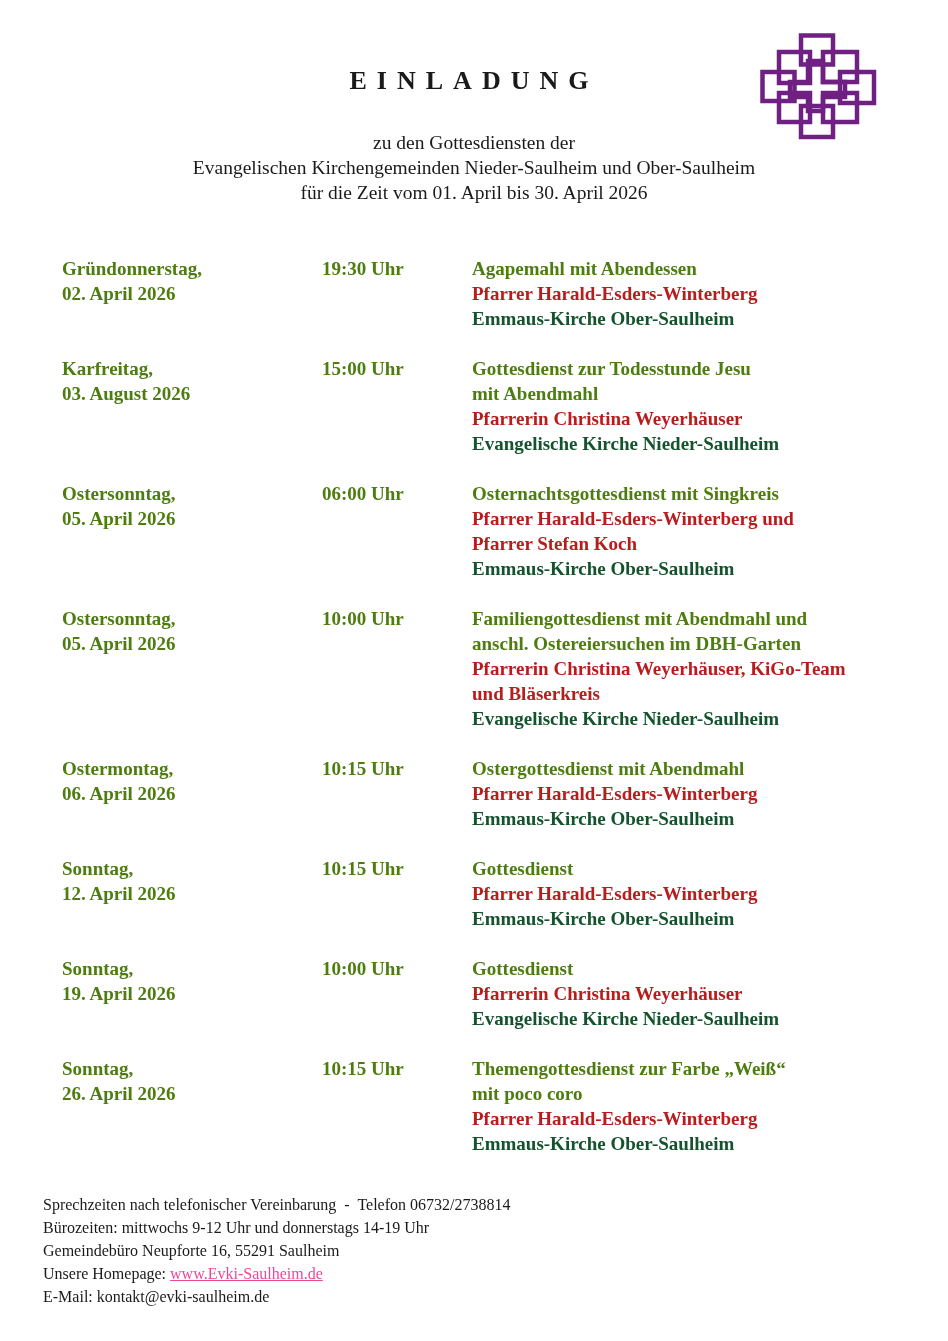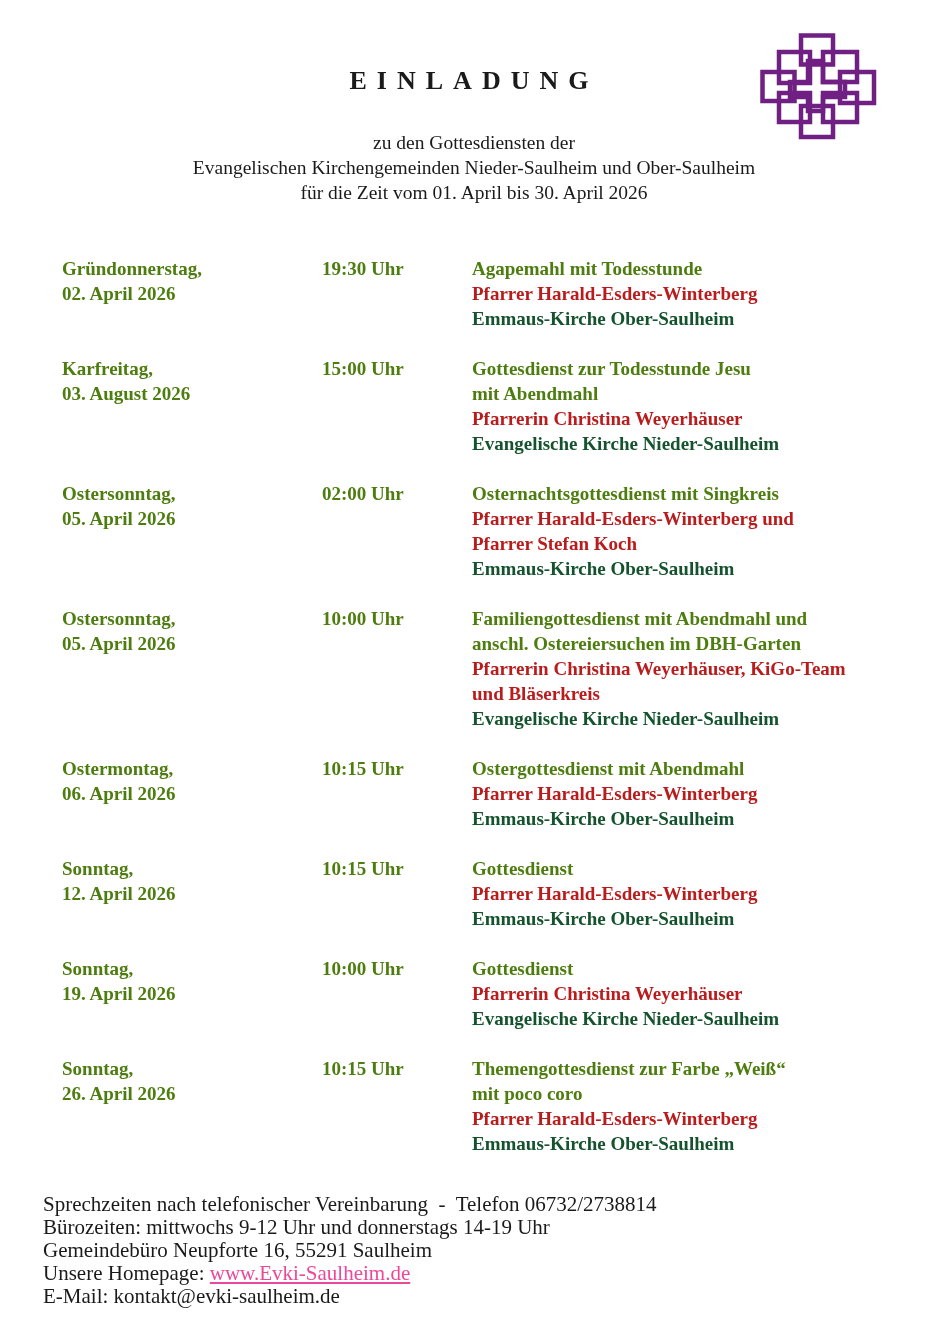--- a/index.html
+++ b/index.html
@@ -28,21 +28,21 @@
     grid-template-columns:260px 150px 1fr;
     margin-bottom:25px;
     font-size:19px;line-height:25px;
   }
   .event:last-child{margin-bottom:0;}
   .day,.date,.time,.etitle{font-weight:bold;color:#4d7c0f;}
   .edetails{font-weight:bold;color:#b91c1c;}
   .church{font-weight:bold;color:#14532d;}
   .pre{white-space:pre-line;}
   
-  .footer{margin-top:37px;padding-left:43px;font-size:21px;line-height:23px;color:#1a1a1a;}
+  .footer{margin-top:37px;padding-left:43px;font-size:16px;line-height:23px;color:#1a1a1a;}
   .fline{white-space:pre-wrap;}
   .link{color:#ec4899;text-decoration:underline;cursor:pointer;}
 </style>
 </head>
 <body>
 
 <div class="page">
 
   <svg class="logo" viewBox="0 0 117 107" aria-hidden="true">
     <rect x="41" y="2.5" width="32" height="29"></rect>
@@ -67,21 +67,21 @@
 
   <main class="events">
 
     <div class="event">
       <div>
         <div class="day">Gründonnerstag,</div>
         <div class="date">02. April 2026</div>
       </div>
       <div class="time">19:30 Uhr</div>
       <div>
-        <div class="etitle pre">Agapemahl mit Todesstunde</div>
+        <div class="etitle pre">Agapemahl mit Abendessen</div>
         <div class="edetails pre">Pfarrer Harald-Esders-Winterberg</div>
         <div class="church">Emmaus-Kirche Ober-Saulheim</div>
       </div>
     </div>
 
     <div class="event">
       <div>
         <div class="day">Karfreitag,</div>
         <div class="date">03. August 2026</div>
       </div>
@@ -92,21 +92,21 @@
         <div class="edetails pre">Pfarrerin Christina Weyerhäuser</div>
         <div class="church">Evangelische Kirche Nieder-Saulheim</div>
       </div>
     </div>
 
     <div class="event">
       <div>
         <div class="day">Ostersonntag,</div>
         <div class="date">05. April 2026</div>
       </div>
-      <div class="time">02:00 Uhr</div>
+      <div class="time">06:00 Uhr</div>
       <div>
         <div class="etitle pre">Osternachtsgottesdienst mit Singkreis</div>
         <div class="edetails pre">Pfarrer Harald-Esders-Winterberg und
 Pfarrer Stefan Koch</div>
         <div class="church">Emmaus-Kirche Ober-Saulheim</div>
       </div>
     </div>
 
     <div class="event">
       <div>

